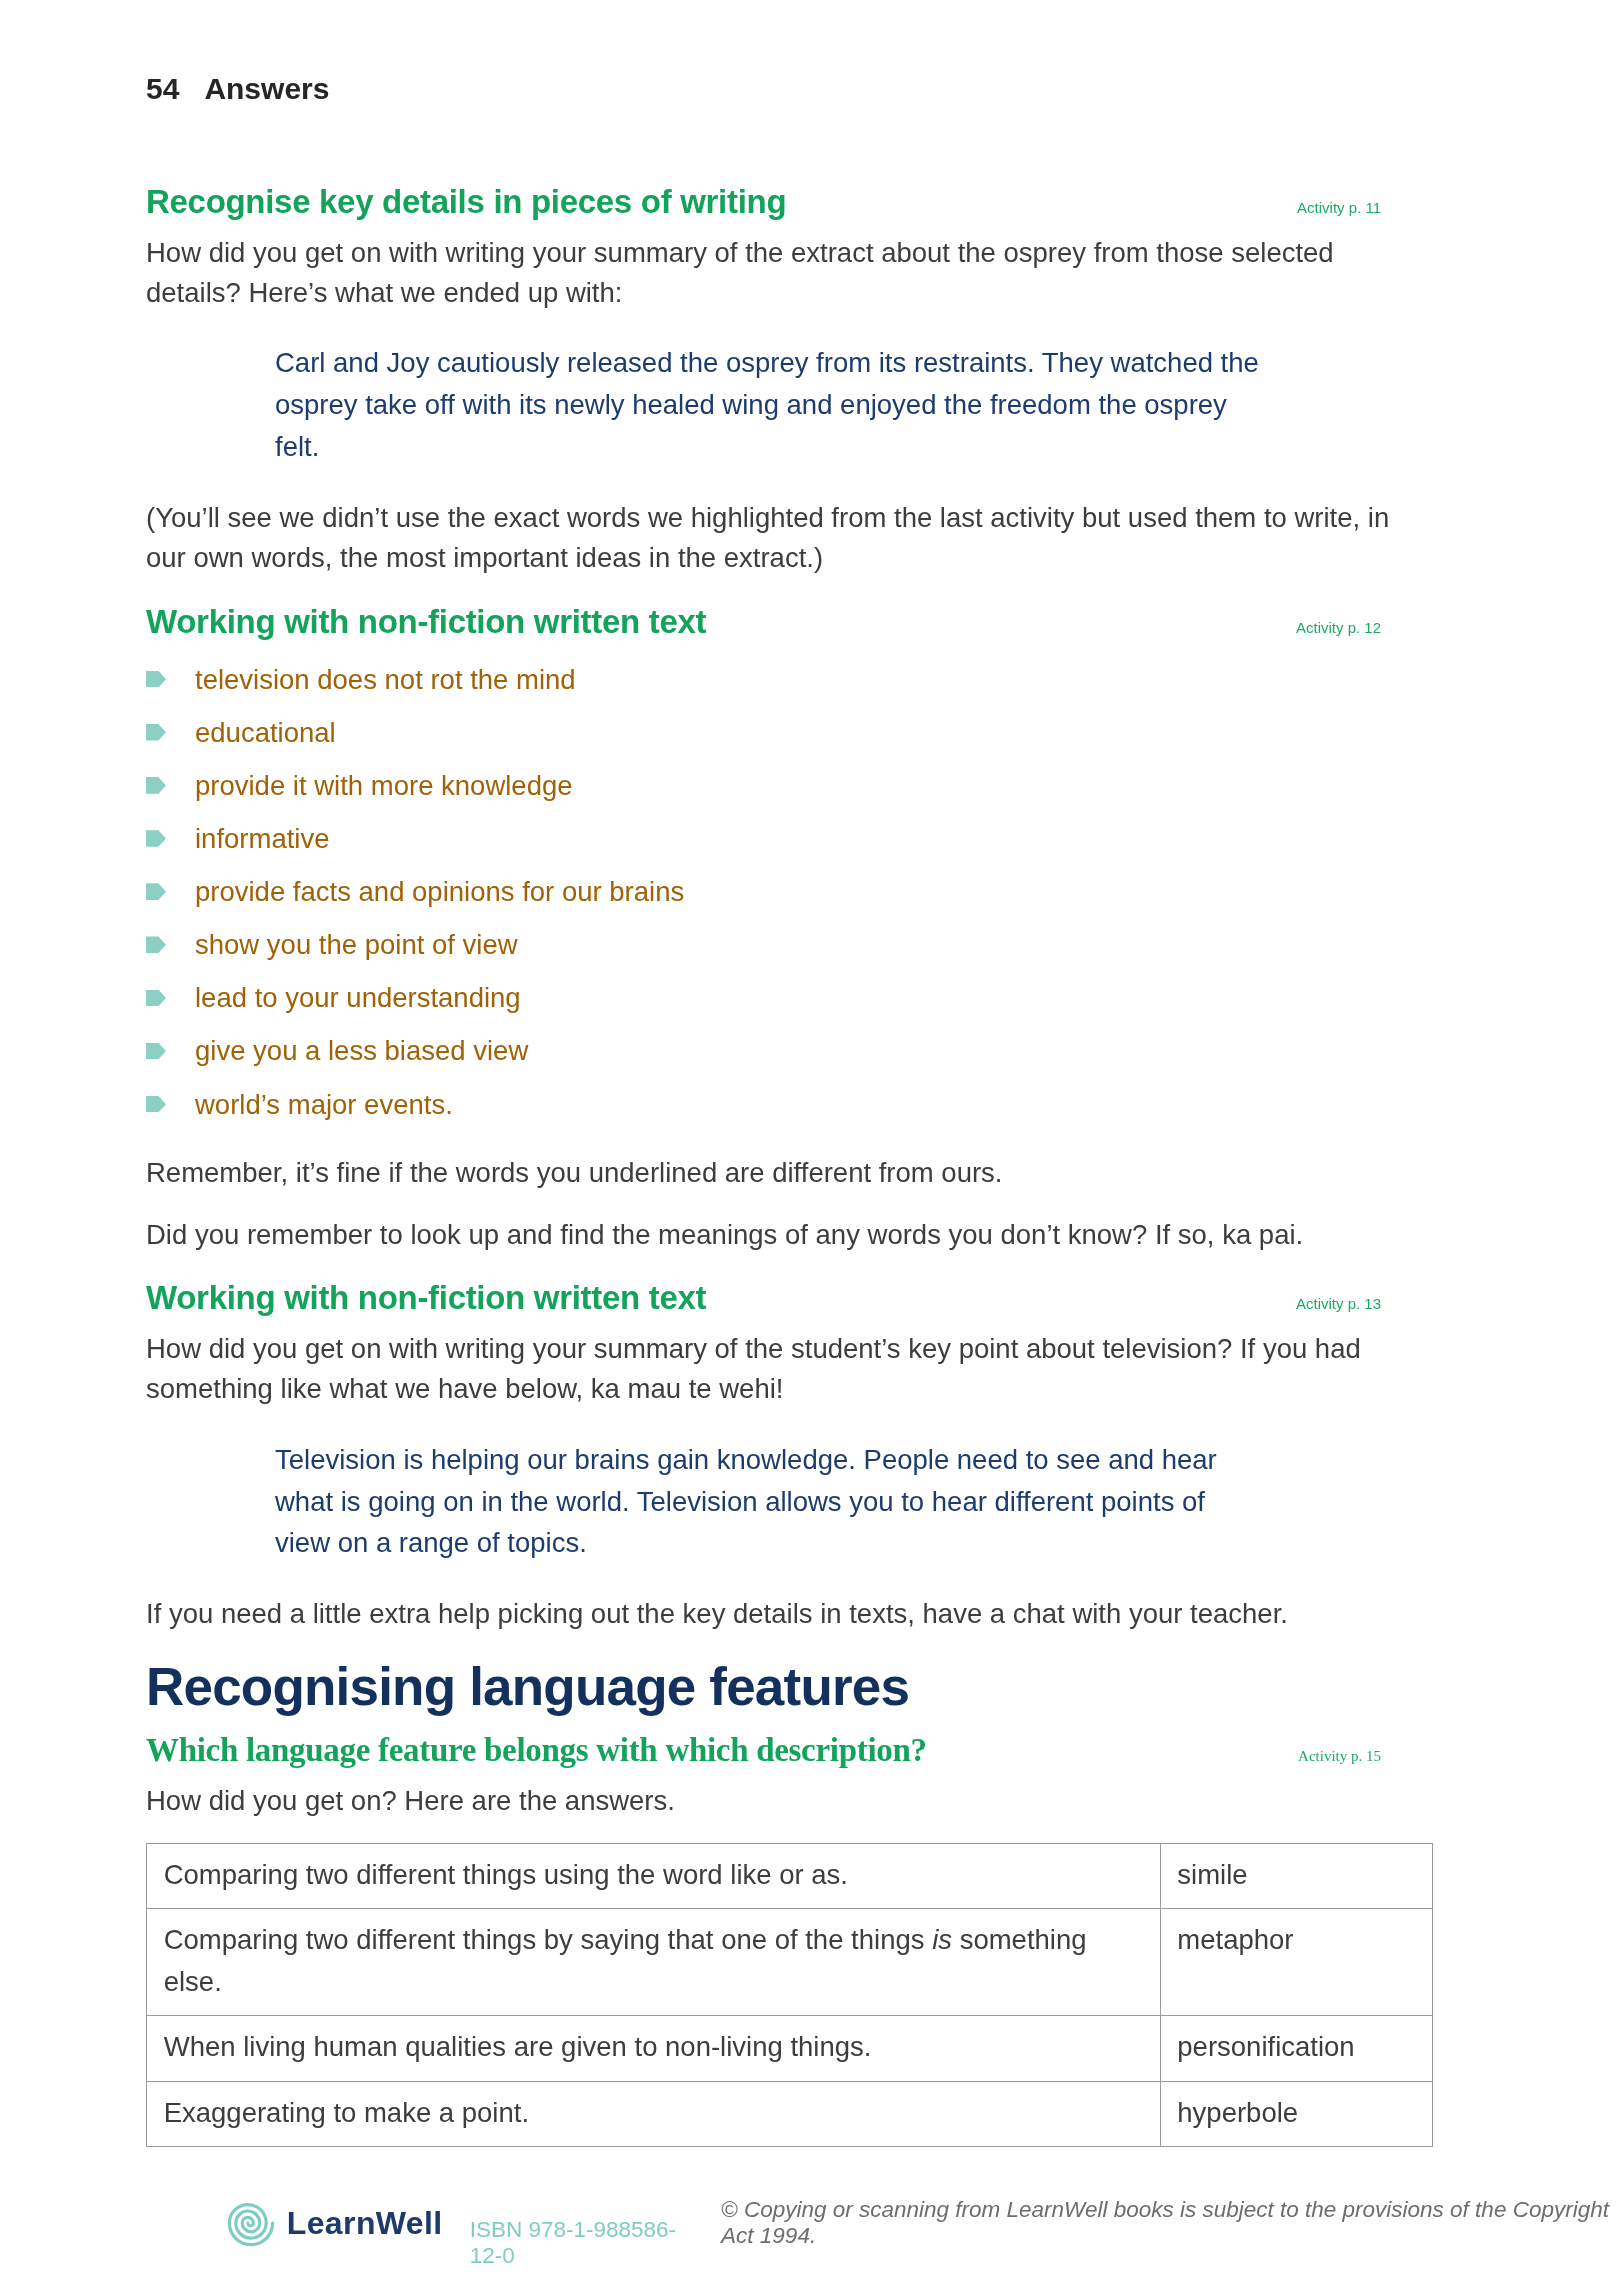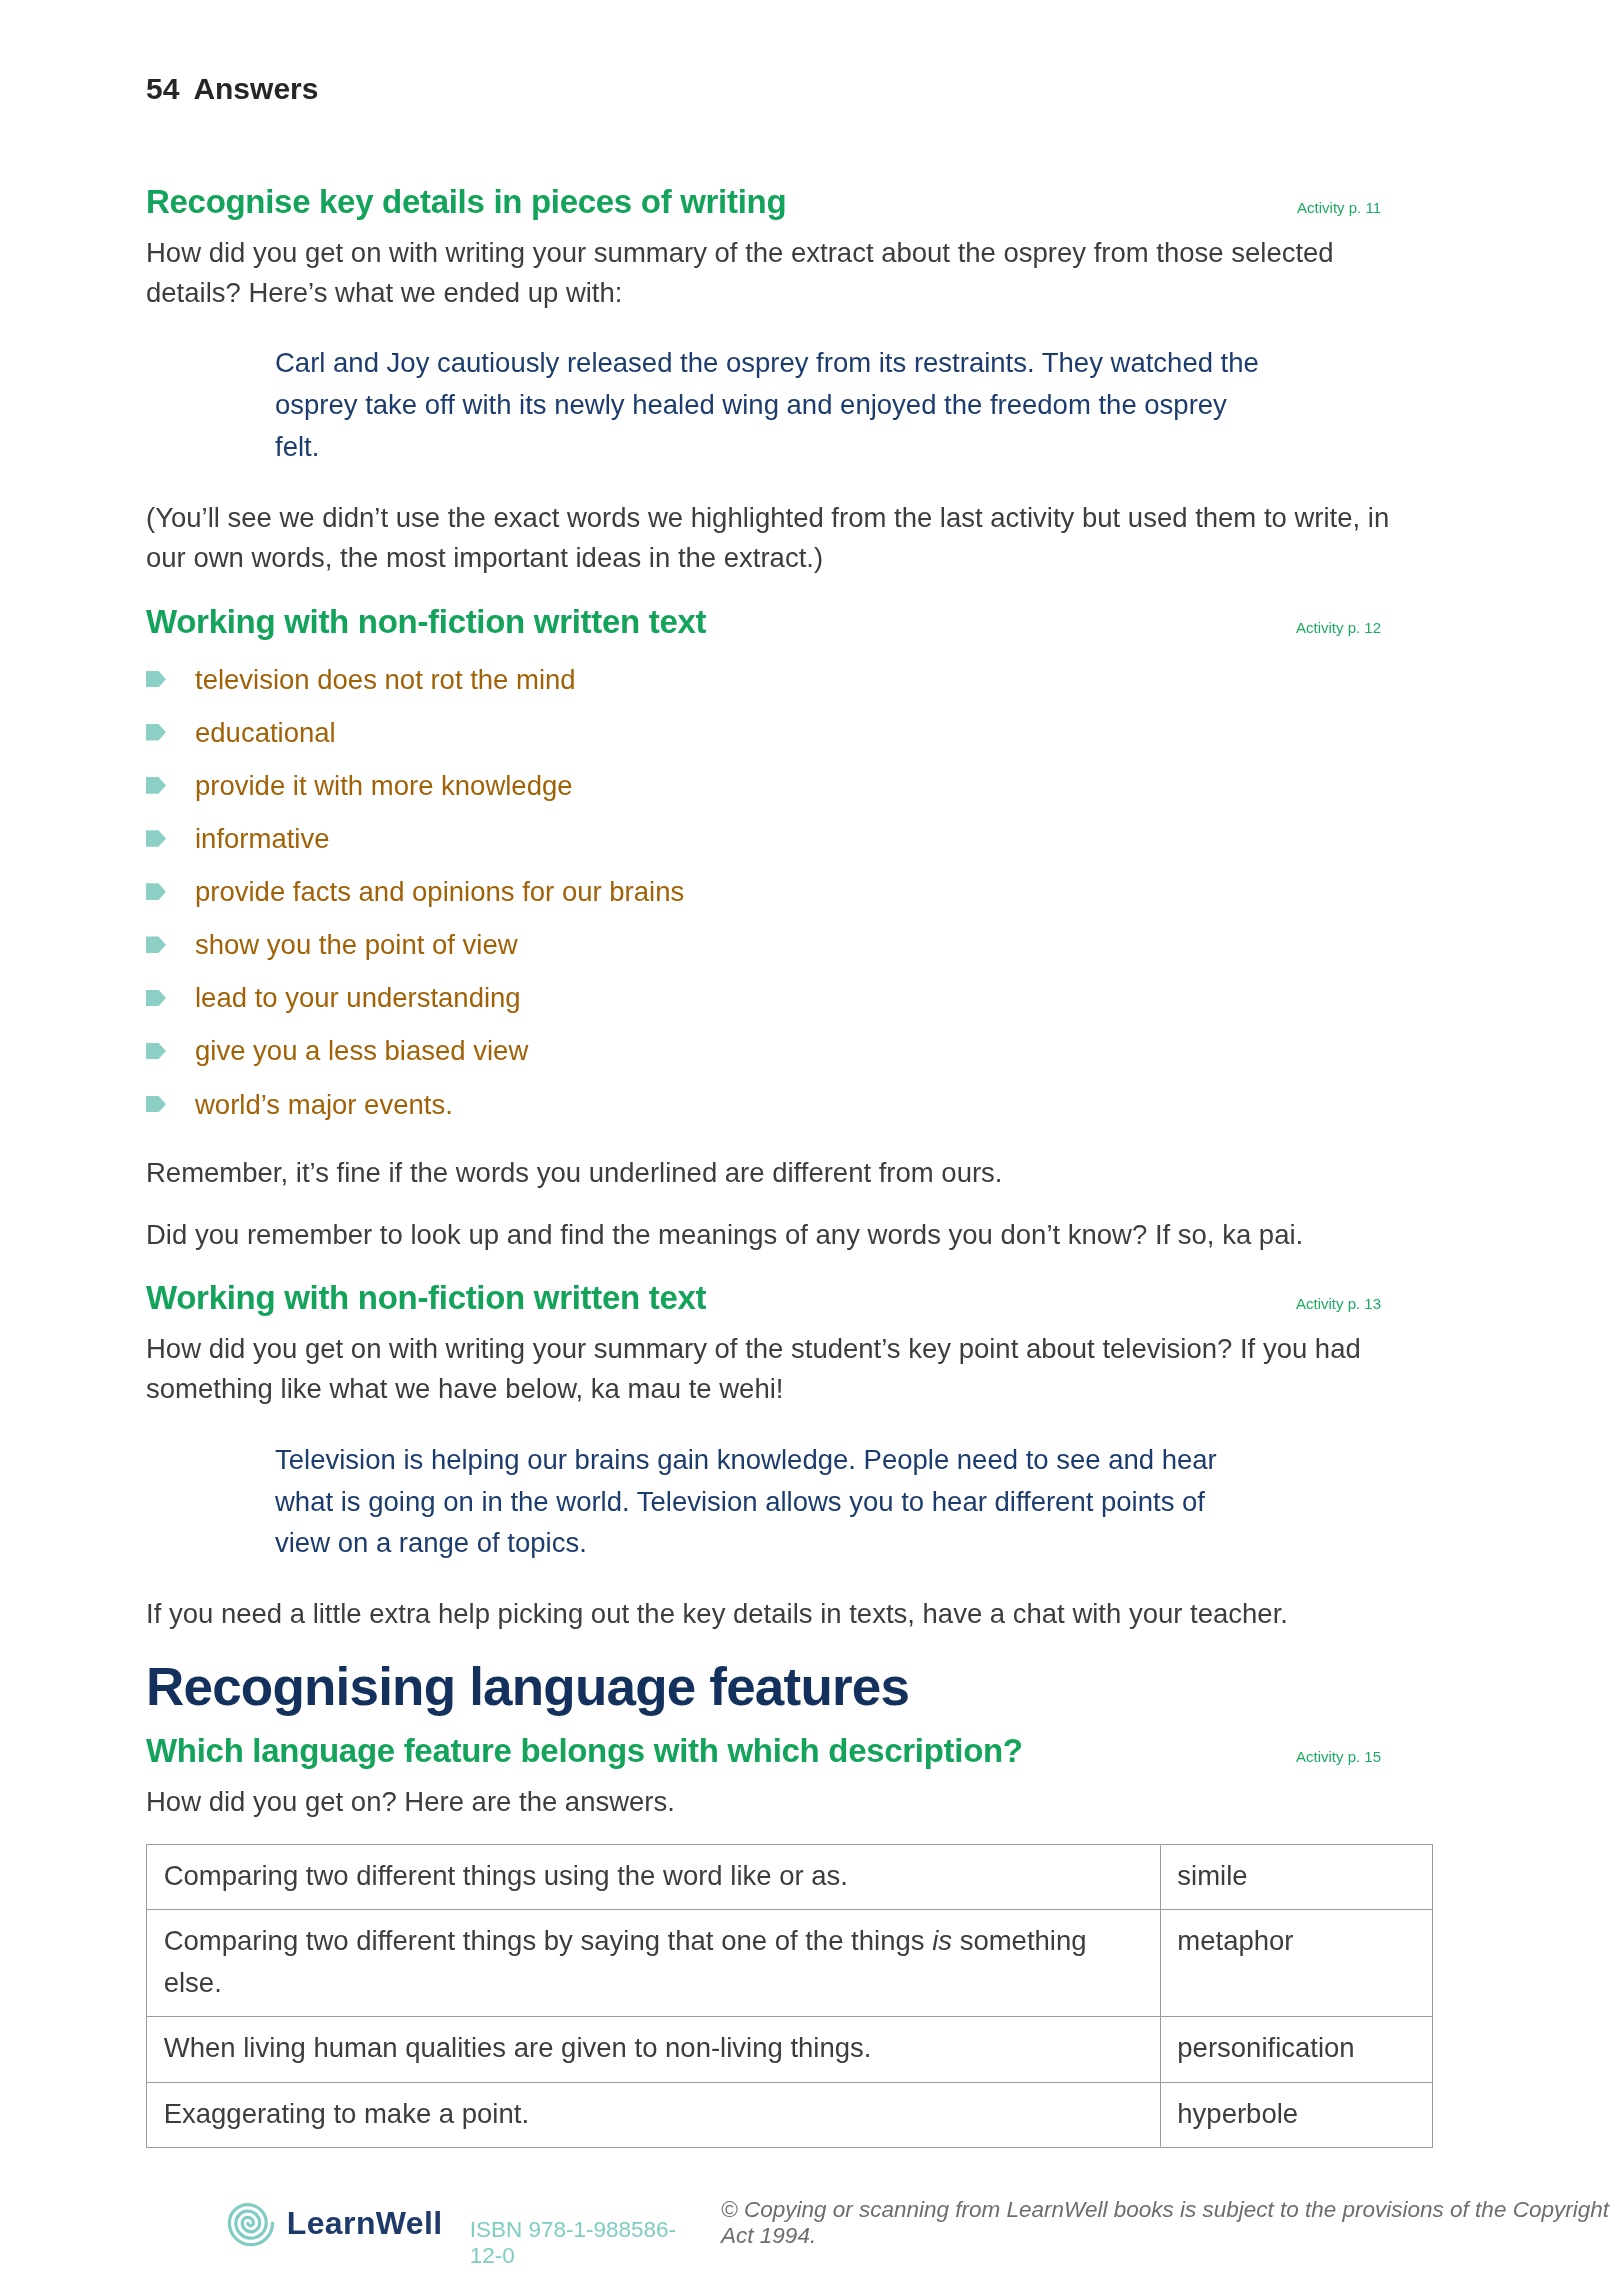--- a/index.html
+++ b/index.html
@@ -7,21 +7,21 @@
     position:relative;
     width:1623px; height:2295px;
     box-sizing:border-box;
     padding:72px 189px 0 146px;
     background:#ffffff;
     font-family:"Liberation Sans", sans-serif;
     color:#3d3d3d;
     overflow:hidden;
   }
   .page-header { font-size:30px; color:#262626; margin-bottom:77px; }
-  .page-header .pagenum { font-weight:700; margin-right:14px; }
+  .page-header .pagenum { font-weight:700; margin-right:25px; }
   .page-header .pagetitle { font-weight:600; }
 
   .h-row {
     display:flex; justify-content:space-between; align-items:baseline;
     padding-right:53px; margin:25px 0 0 0;
   }
   .h-row h2 {
     margin:0; font-size:33px; font-weight:700; color:#13a35b; letter-spacing:-0.3px;
   }
   .activity { font-size:15px; color:#1cab61; white-space:nowrap; }
@@ -146,21 +146,21 @@
       <span class="activity">Activity p. 13</span>
     </div>
     <p>How did you get on with writing your summary of the student’s key point about television? If you had something like what we have below, ka mau te wehi!</p>
     <p class="quote">Television is helping our brains gain knowledge. People need to see and hear what is going on in the world. Television allows you to hear different points of view on a range of topics.</p>
     <p>If you need a little extra help picking out the key details in texts, have a chat with your teacher.</p>
   </section>
 
   <h1 class="chapter">Recognising language features</h1>
 
   <section>
-    <div class="h-row" style="margin-top:0;">
+    <div class="h-row" style="margin-top:0;font-family:Liberation Serif, serif;">
       <h2>Which language feature belongs with which description?</h2>
       <span class="activity">Activity p. 15</span>
     </div>
     <p>How did you get on? Here are the answers.</p>
 
     <table class="answers">
       <tbody>
         <tr>
           <td class="desc"><span>Comparing two different things using the word like or as.</span></td>
           <td class="ans">simile</td>

